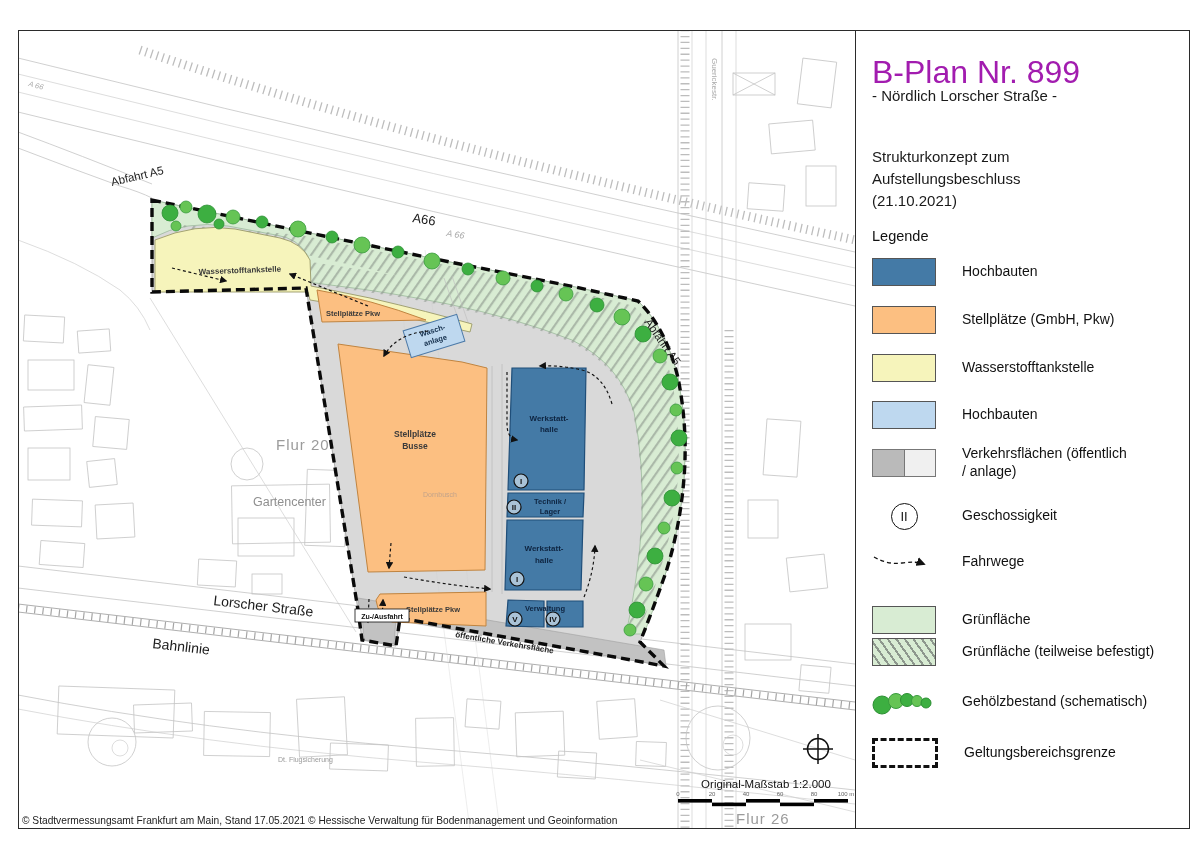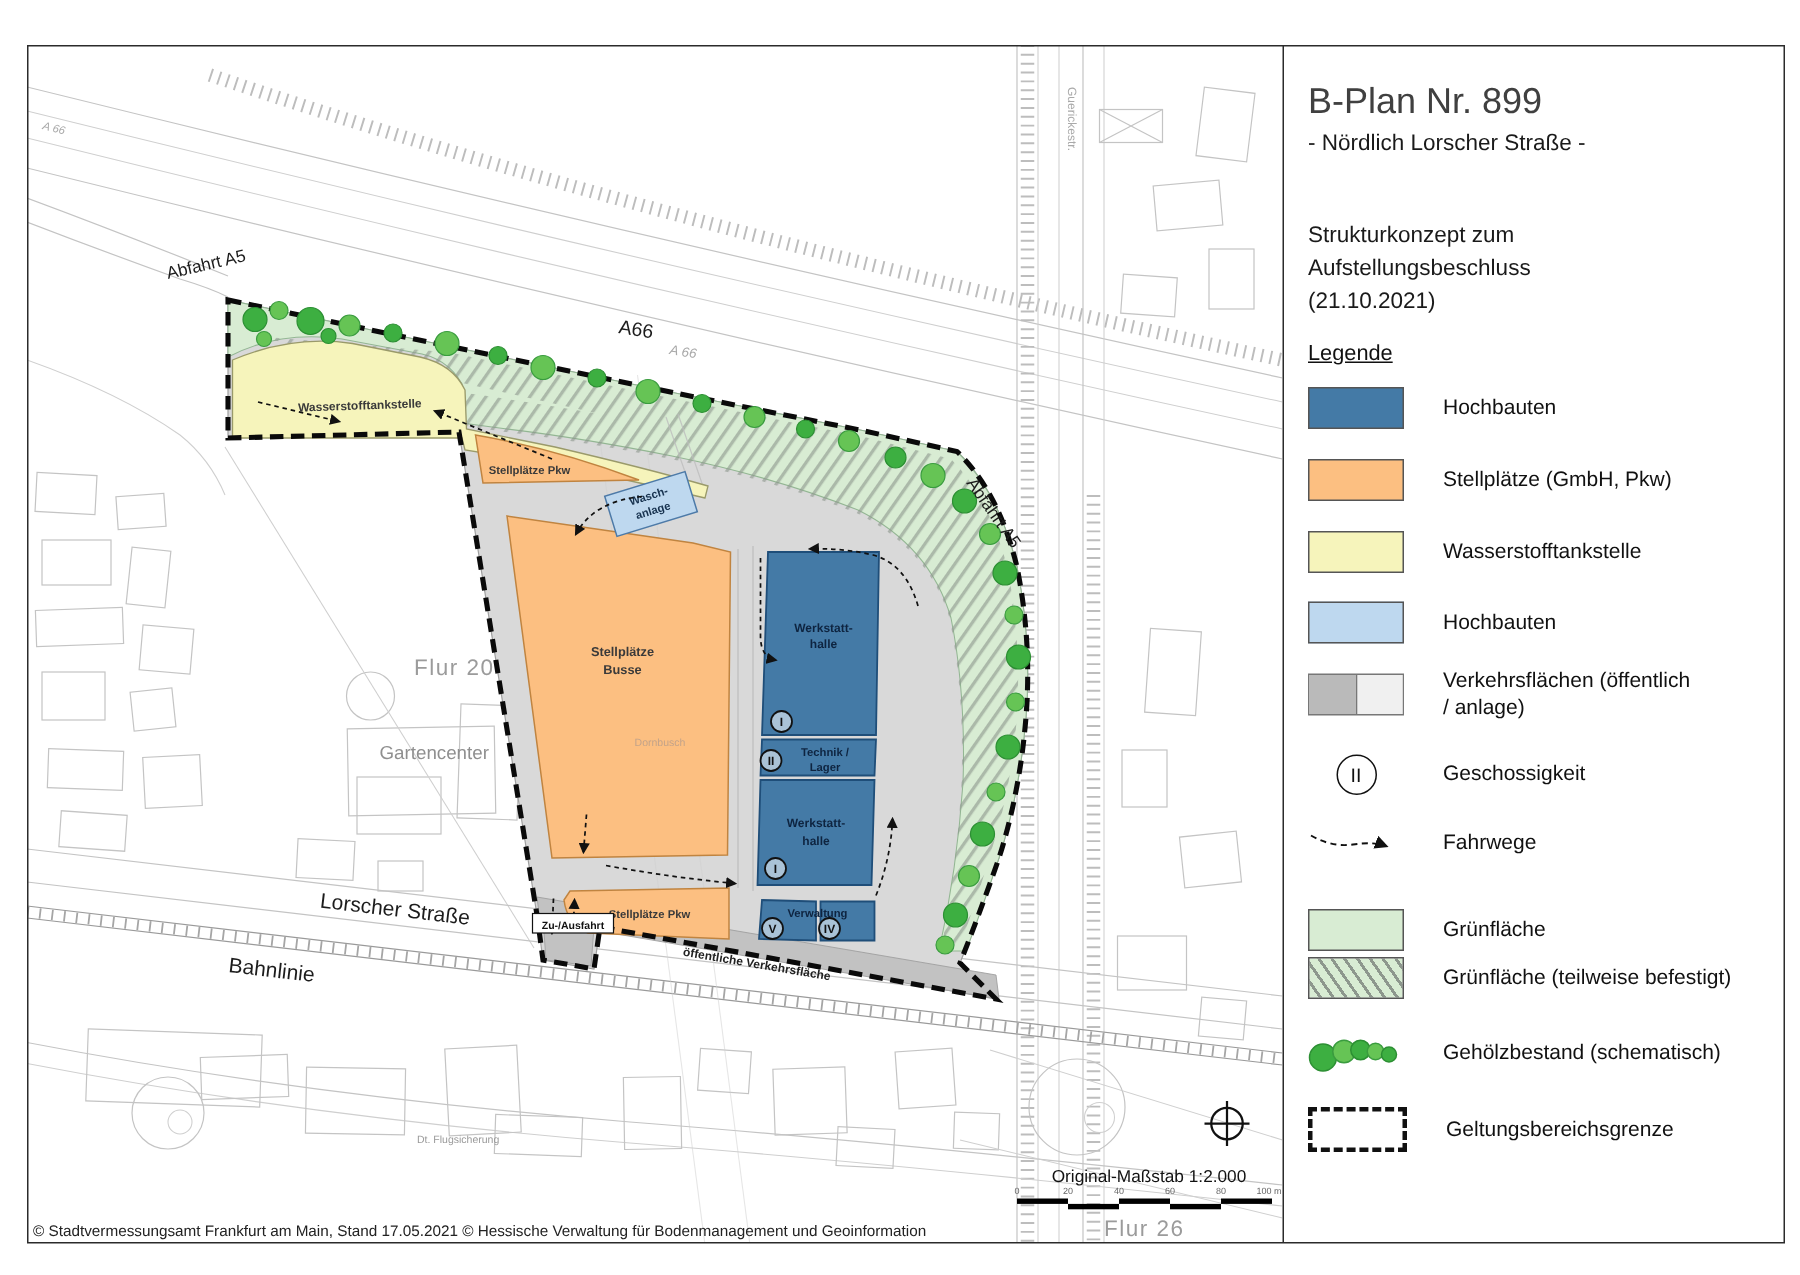--- a/index.html
+++ b/index.html
@@ -29,24 +29,24 @@
   .gcirc{fill:#fff;fill-opacity:.55;stroke:#111;stroke-width:1.2;}
   .gnum{font-size:8px;font-weight:bold;fill:#111;text-anchor:middle;}
   .t-area{font-weight:bold;fill:#3a3a3a;}
   .t-blue{font-weight:bold;fill:#0e2440;}
   .t-road{fill:#1c1c1c;}
   .t-faint{fill:#a9a9a9;}
 
   
   .panel{position:absolute;left:856px;top:30px;width:332px;height:742px;background:#fff;}
   .vline{position:absolute;left:855px;top:30px;width:0;height:798px;border-left:1.2px solid #2b2b2b;}
-  .title{position:absolute;left:16px;top:24px;font-size:24px;color:#404040;}
+  .title{position:absolute;left:16px;top:24px;font-size:32px;color:#a21caf;}
   .subtitle{position:absolute;left:16px;top:57px;font-size:15px;color:#1a1a1a;}
   .concept{position:absolute;left:16px;top:100px;font-size:15px;line-height:22px;color:#1a1a1a;margin-top:16px;}
-  .lg-head{position:absolute;left:16px;top:198px;font-size:14.5px;text-decoration:underline;}
+  .lg-head{position:absolute;left:16px;top:198px;font-size:14.5px;}
   .lg-row{position:absolute;left:16px;display:flex;align-items:center;gap:26px;}
   .sw{width:64px;height:28px;border:1px solid #555;box-sizing:border-box;flex:0 0 auto;}
   .sw-hochbauten{background:var(--c-hochbauten,#447aa6);}
   .sw-stellplaetze{background:var(--c-stellplaetze,#fcbf81);}
   .sw-wasserstoff{background:var(--c-wasserstoff,#f6f4bb);}
   .sw-wasch{background:var(--c-waschanlage,#bed8ef);}
   .sw-verkehr{display:flex;padding:0;border:1px solid #777;background:#fff;}
   .sw-verkehr .h1{width:50%;height:100%;background:var(--c-verkehr_oeffentlich,#bababa);border-right:1px solid #777;}
   .sw-verkehr .h2{width:50%;height:100%;background:var(--c-verkehr_privat,#f0f0f0);}
   .sw-none{border:none;display:flex;align-items:center;justify-content:center;background:transparent;}

